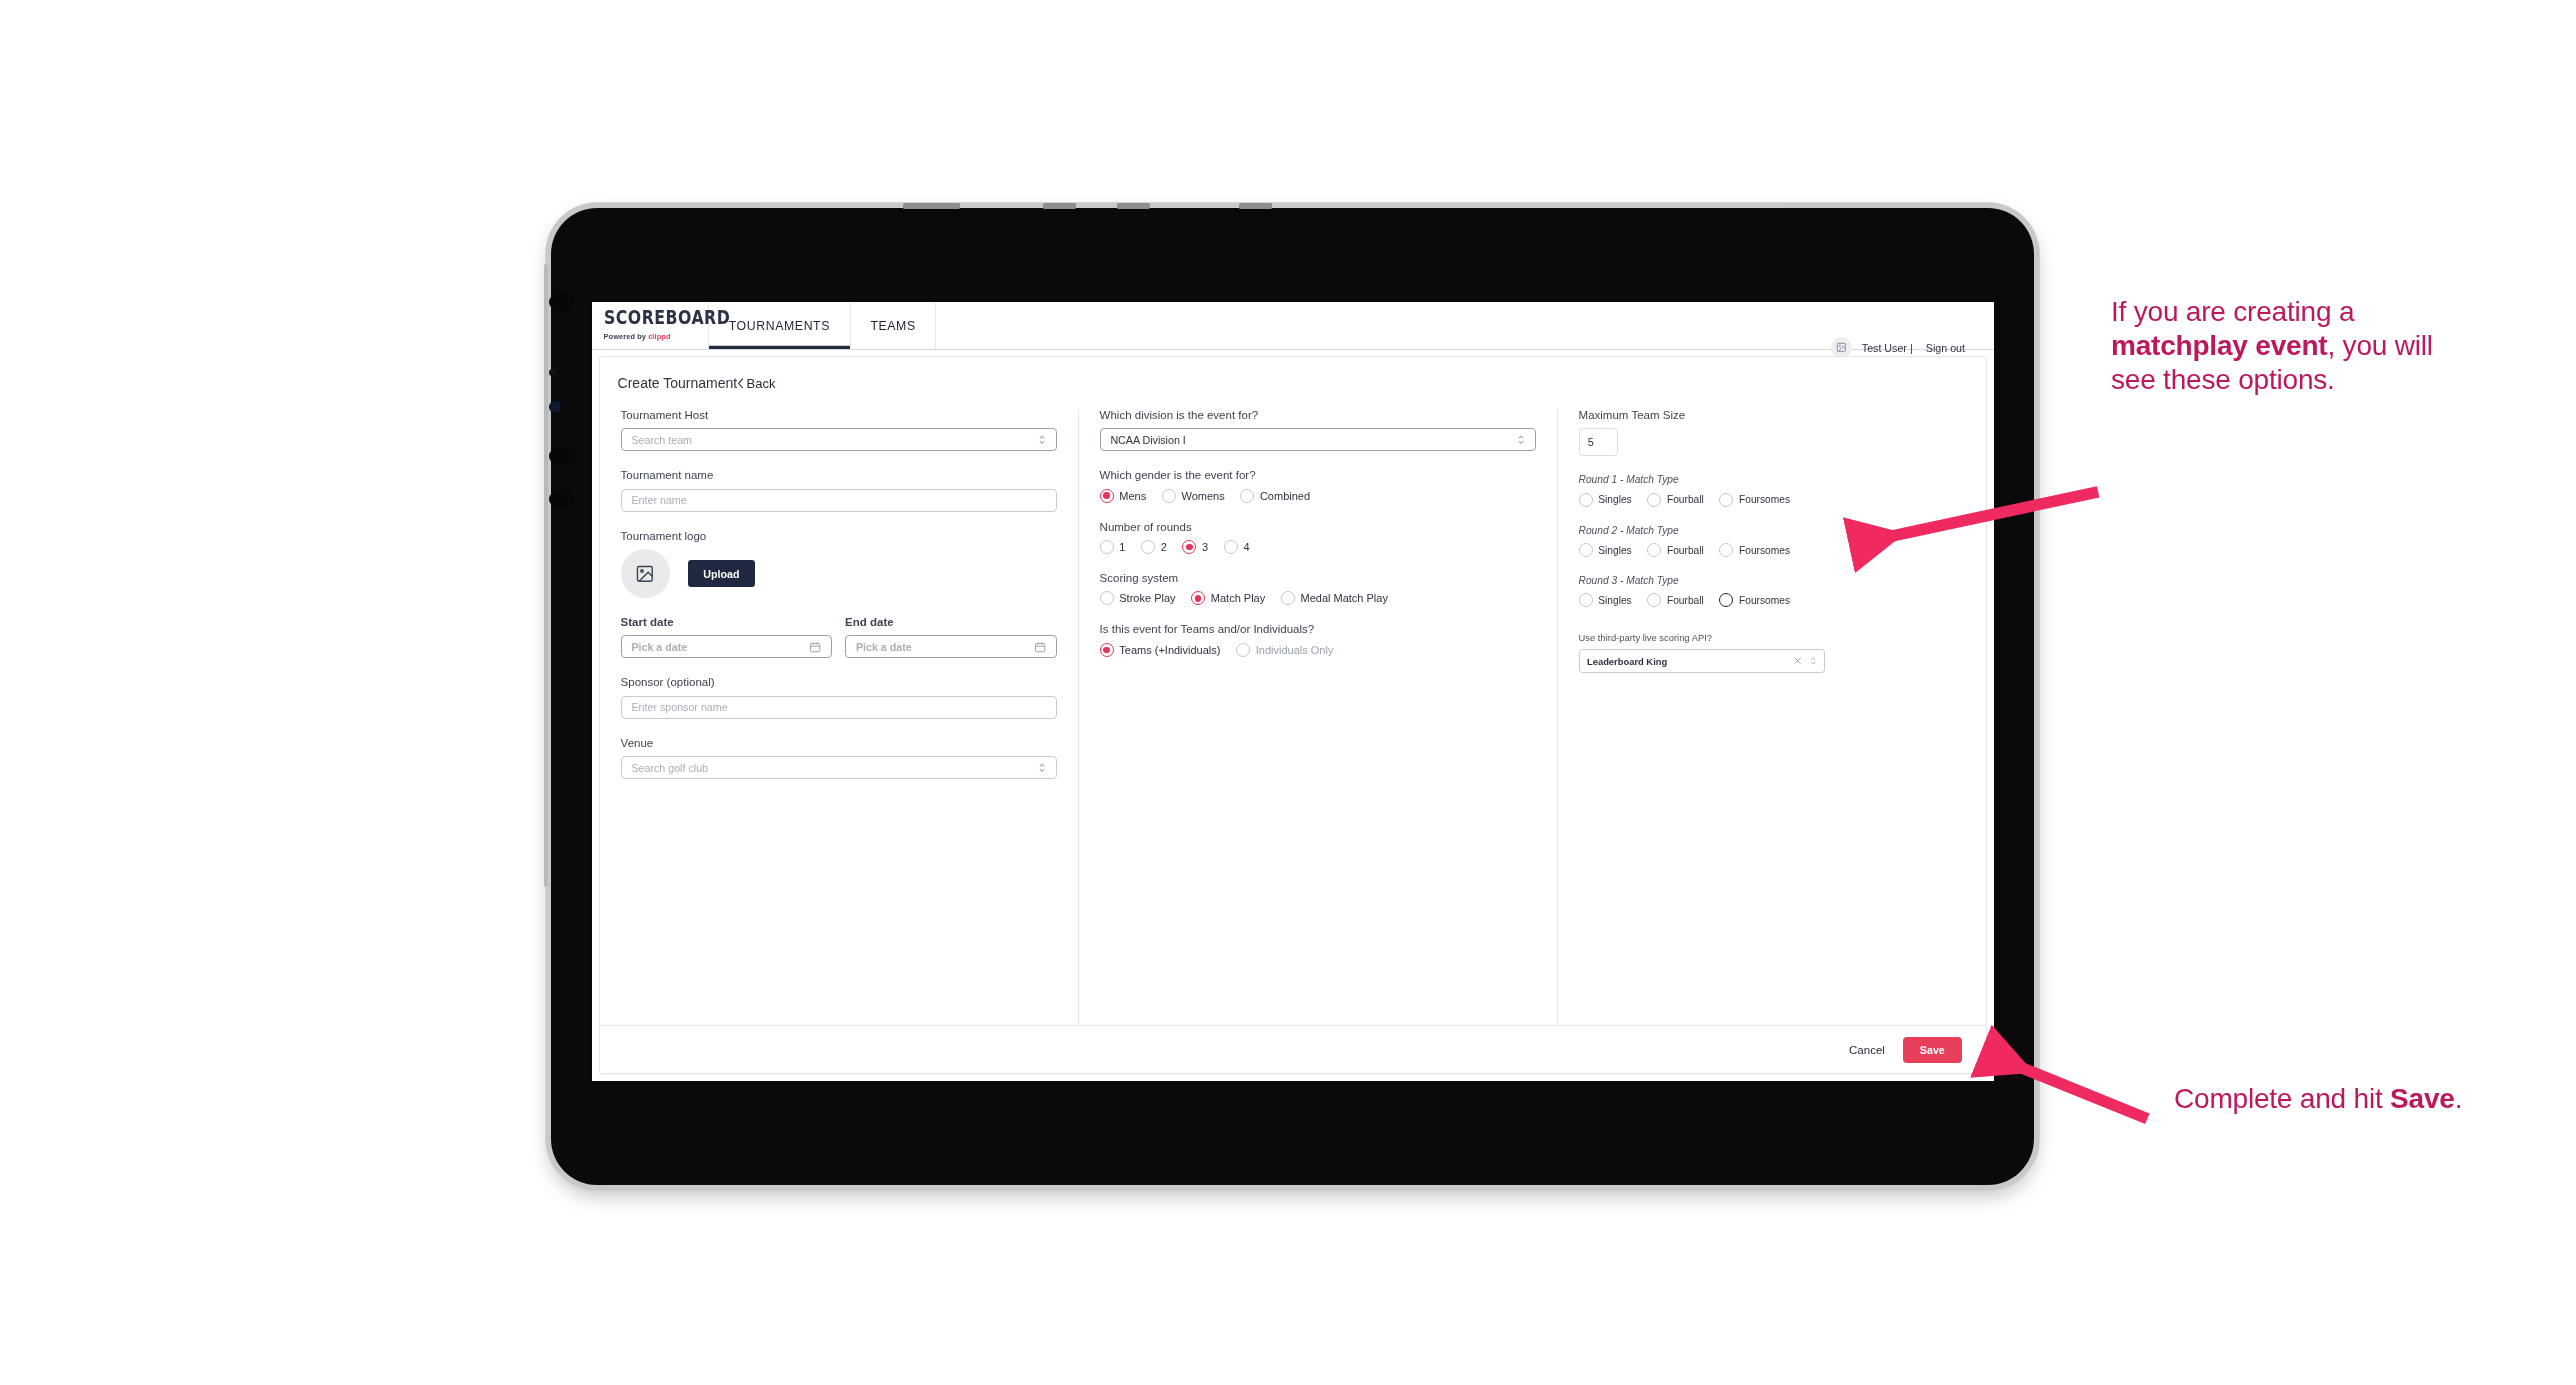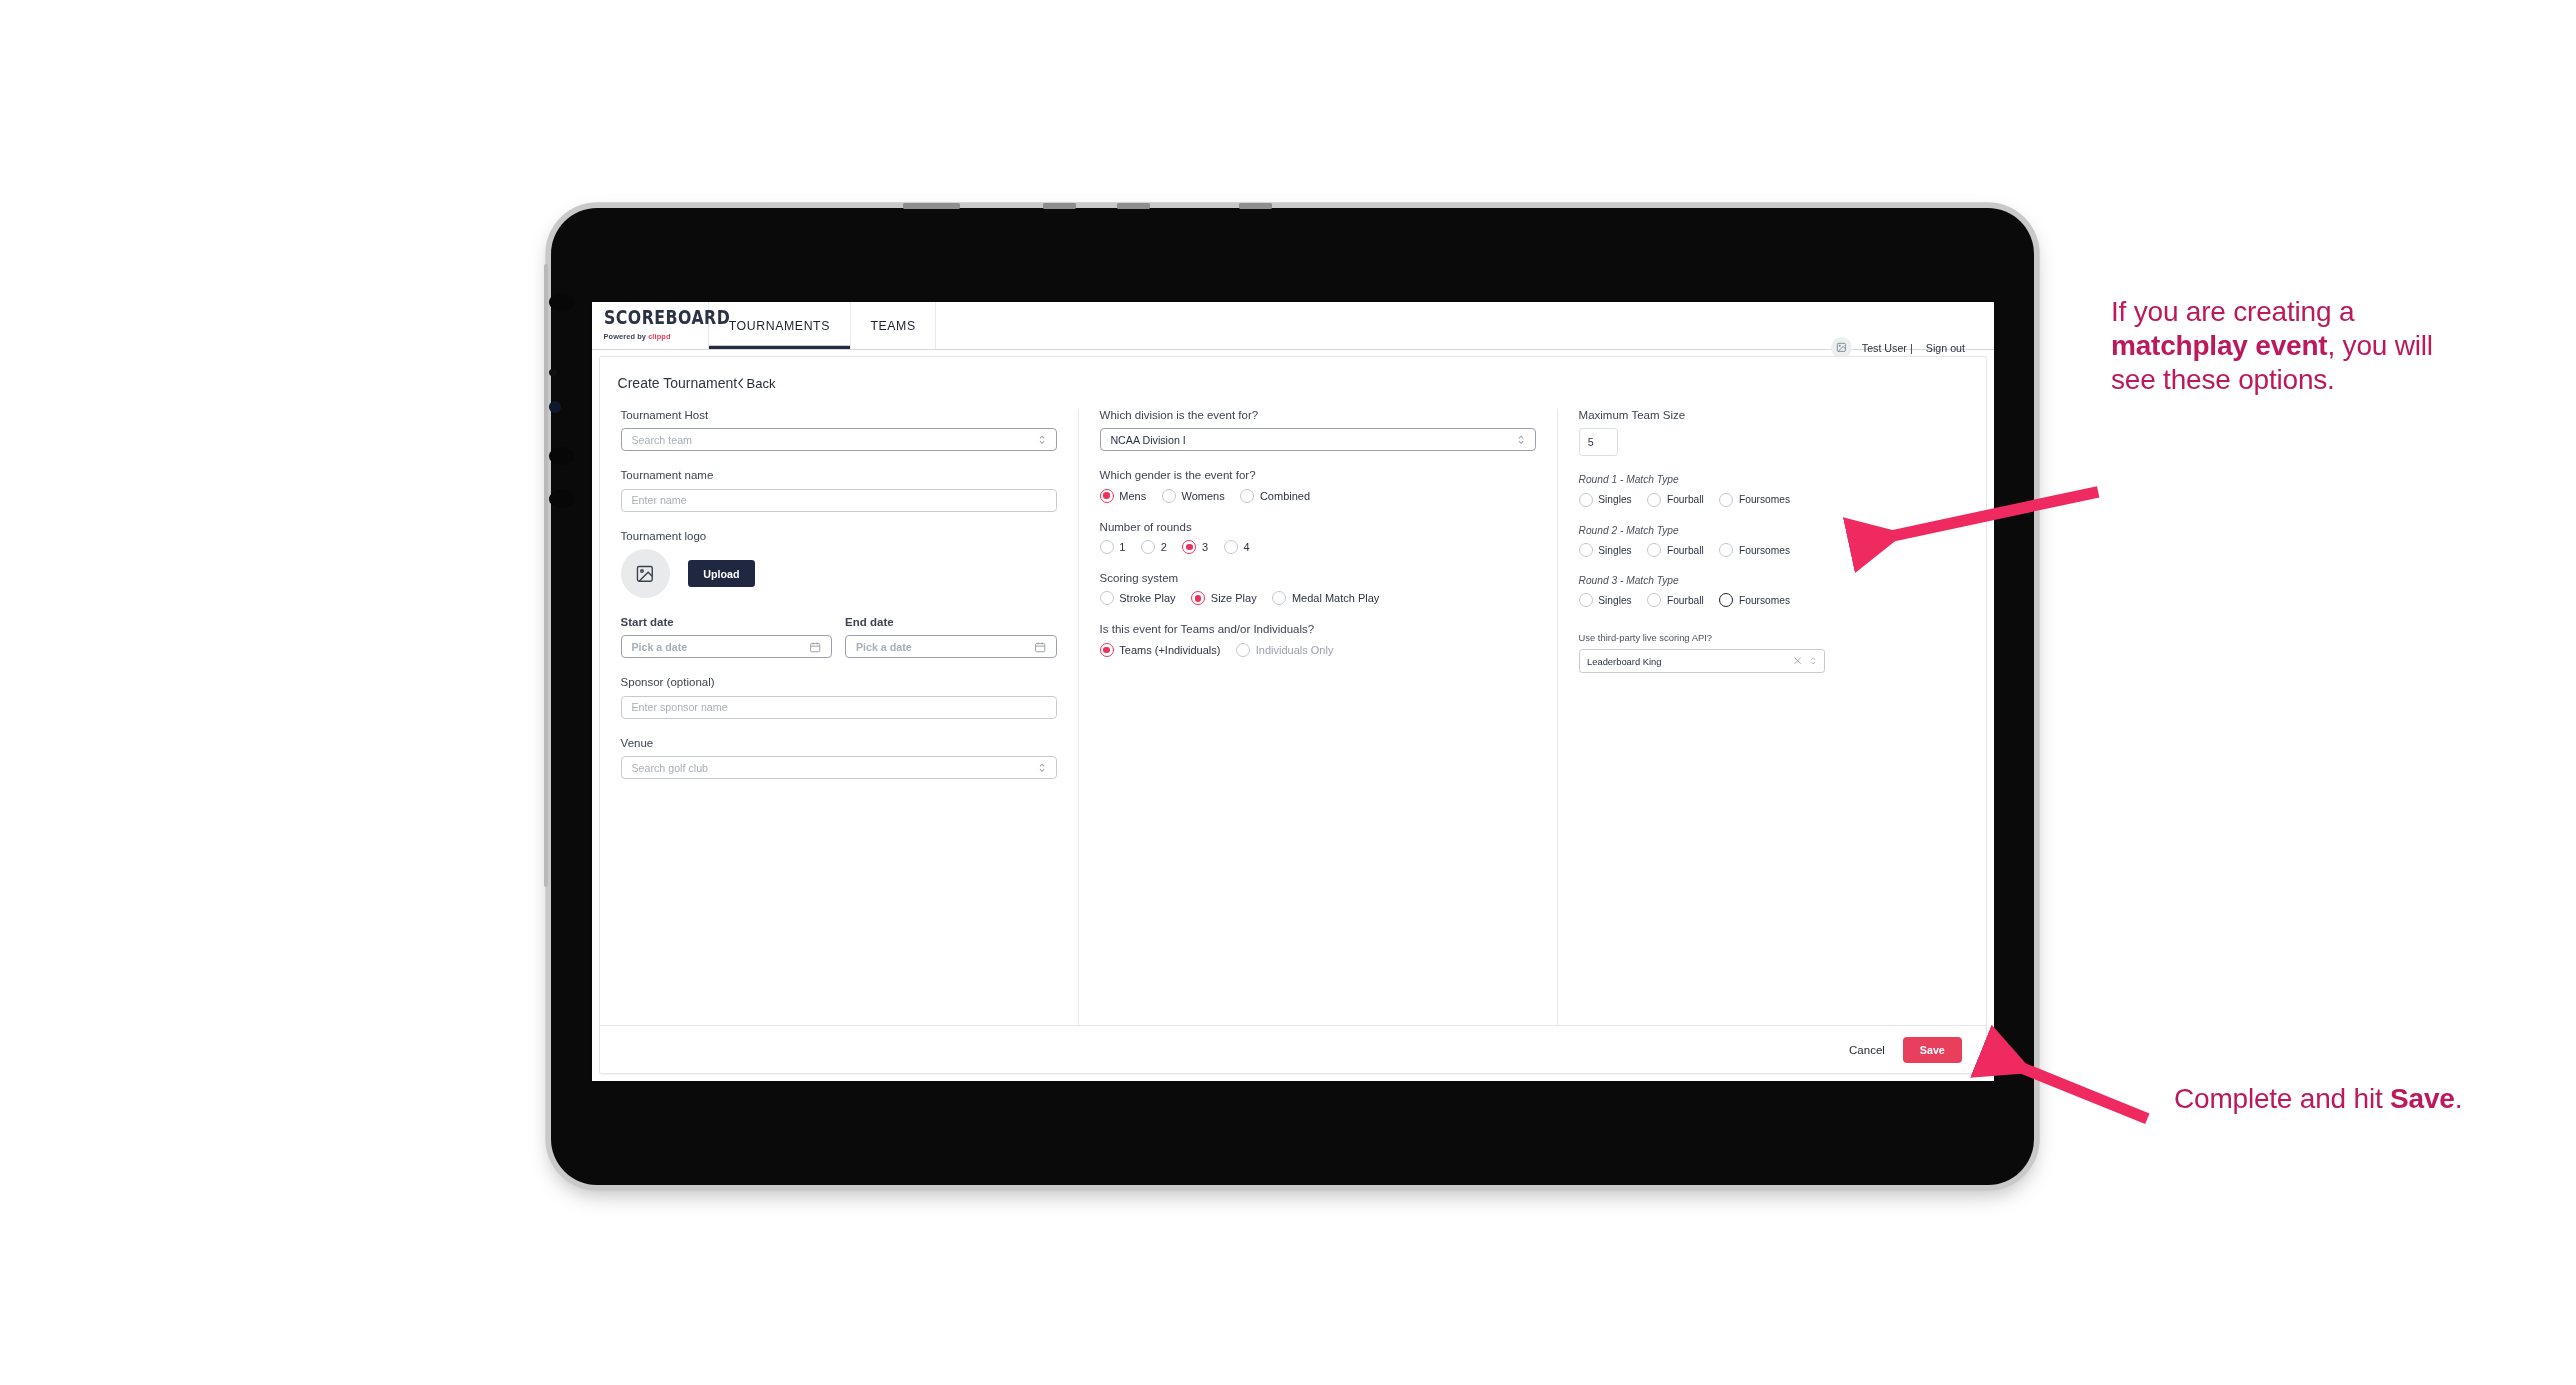--- a/index.html
+++ b/index.html
@@ -357,21 +357,21 @@
 
             <div class="fld">
               <span class="lbl">Scoring system</span>
               <div class="radio-row">
                 <div class="ritem">
                     <span class="rcircle"></span>
                     <span class="rlabel">Stroke Play</span>
                   </div>
                 <div class="ritem">
                     <span class="rcircle on"></span>
-                    <span class="rlabel">Size Play</span>
+                    <span class="rlabel">Match Play</span>
                   </div>
                 <div class="ritem">
                     <span class="rcircle"></span>
                     <span class="rlabel">Medal Match Play</span>
                   </div>
               </div>
             </div>
 
             <div class="fld">
               <span class="lbl">Is this event for Teams and/or Individuals?</span>
@@ -444,21 +444,21 @@
                   </div>
                 <div class="ritem">
                     <span class="rcircle focus"></span>
                     <span class="rlabel sm">Foursomes</span>
                   </div>
               </div>
             </div>
 
             <div class="fld" style="margin-top:24.6px;">
               <span class="lbl" style="font-size:9.4px;color:#4a515d;margin-bottom:5.7px;">Use third-party live scoring API?</span>
-              <div class="inp light api-inp" style="width:246px;">
+              <div class="inp light api-inp" style="width:246px;font-weight:bold;">
                 <span class="val" style="font-size:9.4px;">Leaderboard King</span>
                 <span class="tail">
                   <svg width="7.4" height="7.4" viewBox="0 0 12 12" fill="none" stroke="#8e959f" stroke-width="1.3">
                       <path d="M1 1l10 10M11 1L1 11"></path>
                     </svg>
                   <svg width="6.6" height="9.8" viewBox="0 0 10 16" fill="none" stroke="#9aa1ab" stroke-width="1.4">
                       <path d="M2 6l3-3 3 3M2 10l3 3 3-3"></path>
                     </svg>
                 </span>
               </div>

